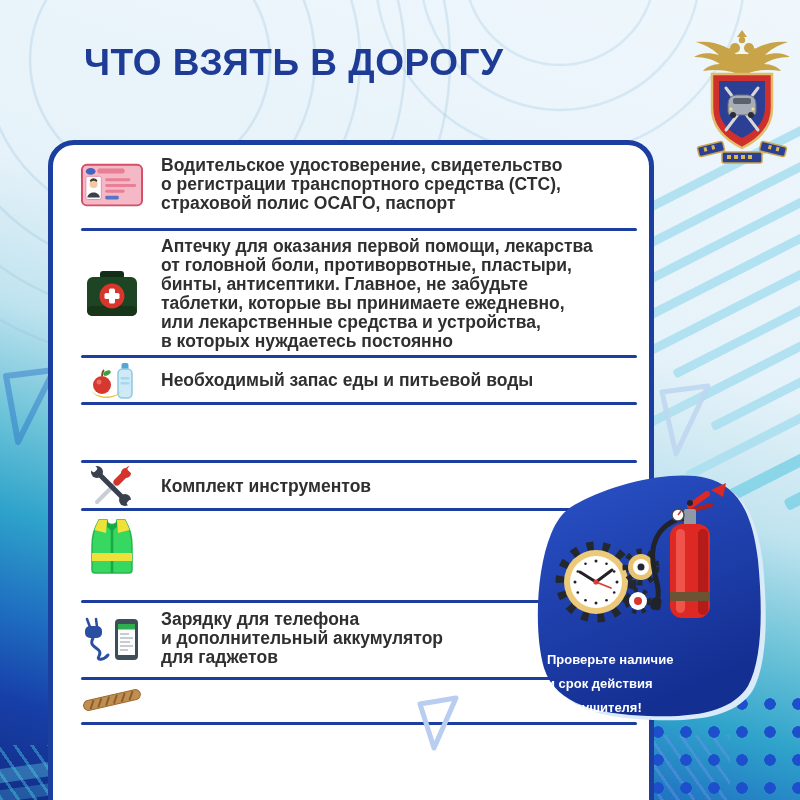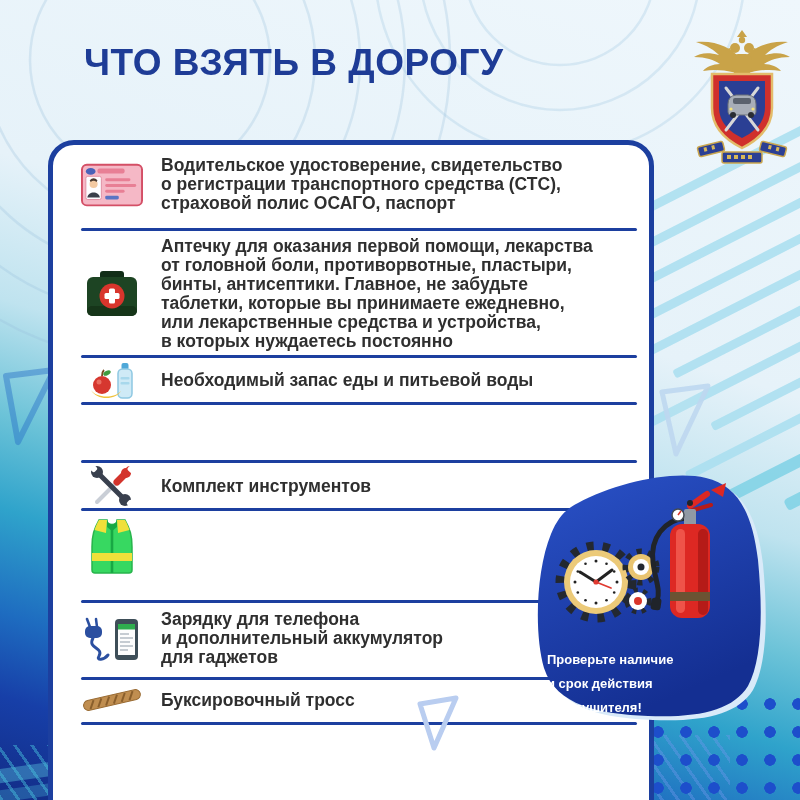--- a/index.html
+++ b/index.html
@@ -234,21 +234,20 @@
             <rect x="4" y="10" width="58" height="10" rx="5" fill="#c08e50" stroke="#9a6c34" stroke-width="1"></rect>
             <line x1="10" y1="19" x2="15" y2="11" stroke="#8a5f2c" stroke-width="2"></line>
             <line x1="18" y1="19" x2="23" y2="11" stroke="#8a5f2c" stroke-width="2"></line>
             <line x1="26" y1="19" x2="31" y2="11" stroke="#8a5f2c" stroke-width="2"></line>
             <line x1="34" y1="19" x2="39" y2="11" stroke="#8a5f2c" stroke-width="2"></line>
             <line x1="42" y1="19" x2="47" y2="11" stroke="#8a5f2c" stroke-width="2"></line>
             <line x1="50" y1="19" x2="55" y2="11" stroke="#8a5f2c" stroke-width="2"></line>
           </g>
         </svg>
       </div>
-      <div class="item-text pre">Буксировочный тросс</div>
     </div>
 
   </div>
 
   <svg class="abs" style="left:410px;top:690px" width="60" height="70" viewBox="0 0 60 70">
     <path d="M10 14 L46 8 L24 58 Z" fill="none" stroke="#b9cdf0" stroke-width="5" stroke-linejoin="round"></path>
   </svg>
 
   <svg class="abs" style="left:528px;top:466px" width="252" height="262" viewBox="528 466 252 262">
     <defs>

